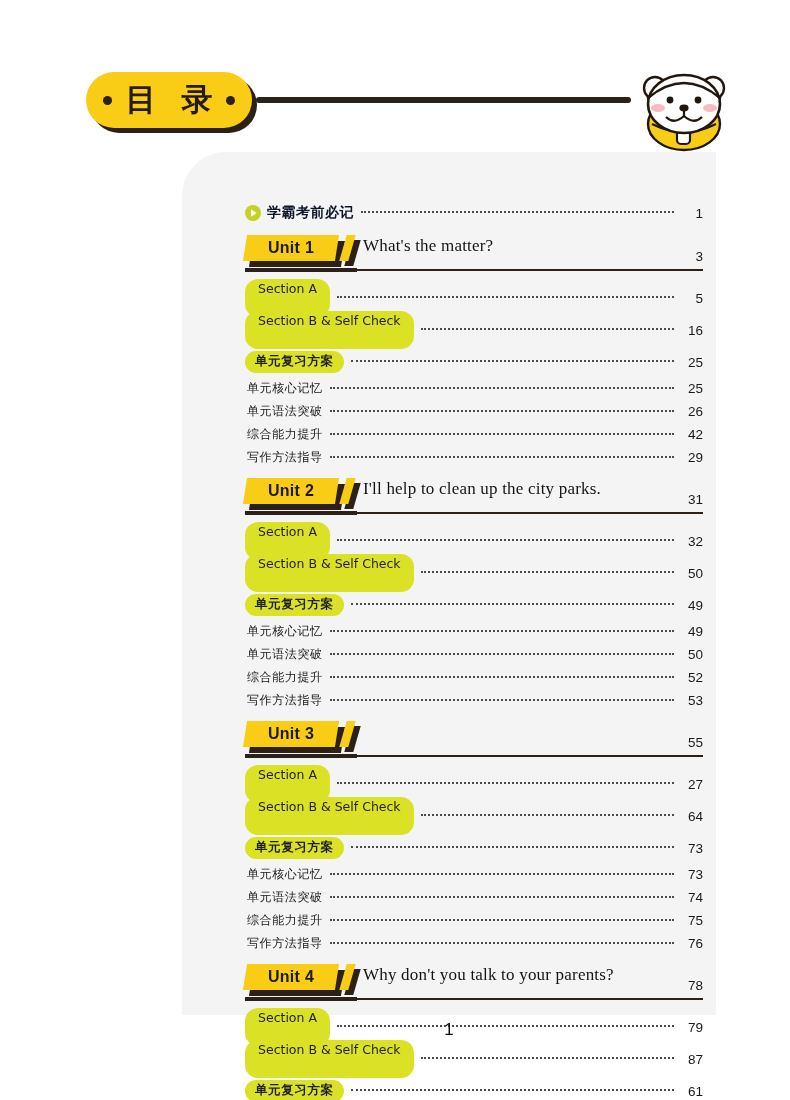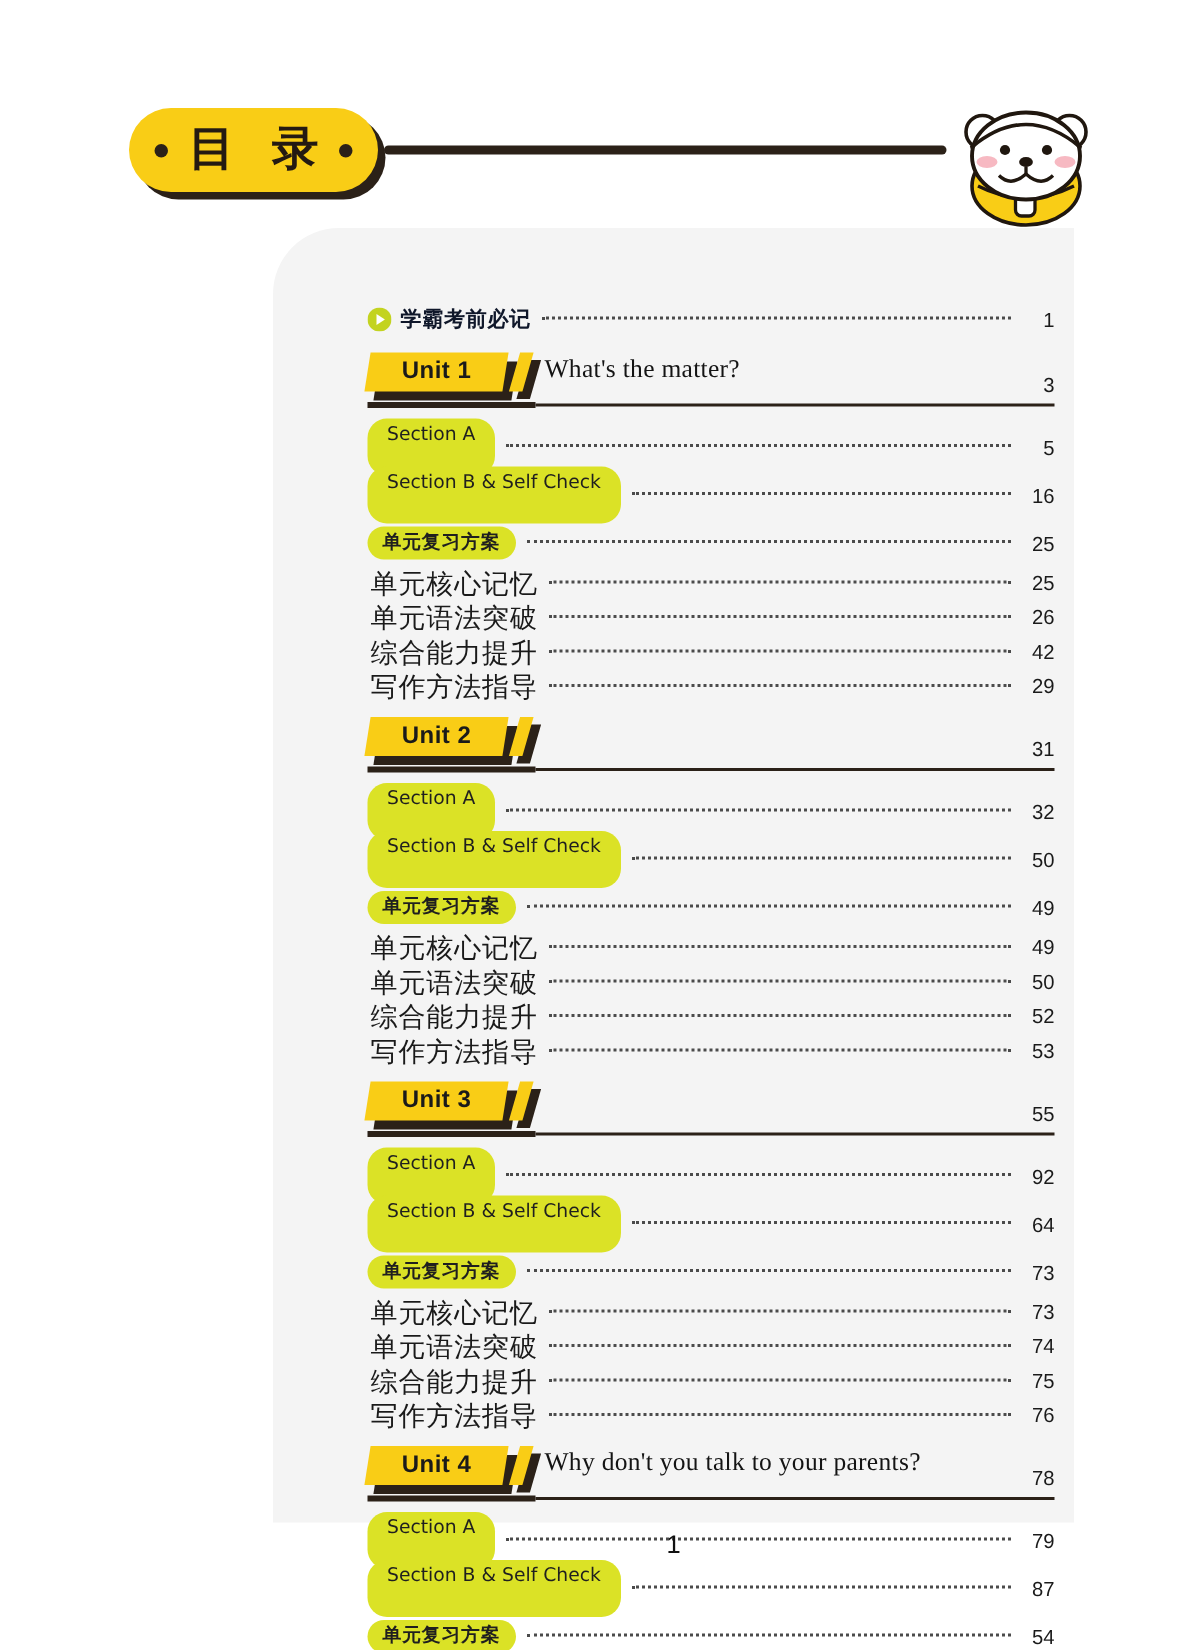--- a/index.html
+++ b/index.html
@@ -233,21 +233,21 @@
     font-weight: bold;
     letter-spacing: 0.6px;
     padding: 3px 10px 4px 10px;
   }
 
   
   .row-sub { height: 23px; align-items: center; }
   .row-sub .dots { margin-bottom: 2px; }
   .row-sub .lbl {
     font-family: "DejaVu Sans", "Liberation Sans", sans-serif;
-    font-size: 18px;
+    font-size: 12px;
     color: #1a1a1a;
     letter-spacing: 0.6px;
     padding-left: 2px;
   }
 
   .folio {
     position: absolute;
     left: 0; right: 0;
     top: 1020px;
     text-align: center;
@@ -363,20 +363,21 @@
           <span class="dots"></span>
           <span class="pg">29</span>
         </div>
         <div class="unit-block">
           <div class="unit-badge-shadow"></div>
           <div class="unit-slash-shadow"></div>
           <div class="unit-badge">
             <span>Unit 2</span>
           </div>
           <div class="unit-slash"></div>
+          <div class="unit-title">I'll help to clean up the city parks.</div>
           <div class="unit-pg">31</div>
           <div class="unit-rule-thick"></div>
           <div class="unit-rule-thin"></div>
         </div>
         <div class="row row-pill">
           <span class="lbl"><span class="pill">Section A</span></span>
           <span class="dots"></span>
           <span class="pg">32</span>
         </div>
         <div class="row row-pill">
@@ -416,21 +417,21 @@
             <span>Unit 3</span>
           </div>
           <div class="unit-slash"></div>
           <div class="unit-pg">55</div>
           <div class="unit-rule-thick"></div>
           <div class="unit-rule-thin"></div>
         </div>
         <div class="row row-pill">
           <span class="lbl"><span class="pill">Section A</span></span>
           <span class="dots"></span>
-          <span class="pg">92</span>
+          <span class="pg">27</span>
         </div>
         <div class="row row-pill">
           <span class="lbl"><span class="pill">Section B &amp; Self Check</span></span>
           <span class="dots"></span>
           <span class="pg">64</span>
         </div>
         <div class="row row-pill">
           <span class="lbl"><span class="pill cn">单元复习方案</span></span>
           <span class="dots"></span>
           <span class="pg">73</span>
@@ -473,20 +474,20 @@
           <span class="pg">79</span>
         </div>
         <div class="row row-pill">
           <span class="lbl"><span class="pill">Section B &amp; Self Check</span></span>
           <span class="dots"></span>
           <span class="pg">87</span>
         </div>
         <div class="row row-pill">
           <span class="lbl"><span class="pill cn">单元复习方案</span></span>
           <span class="dots"></span>
-          <span class="pg">54</span>
+          <span class="pg">61</span>
         </div>
       </div>
   </div>
 
   <div class="folio">1</div>
 
 </div>
 
 </body></html>

